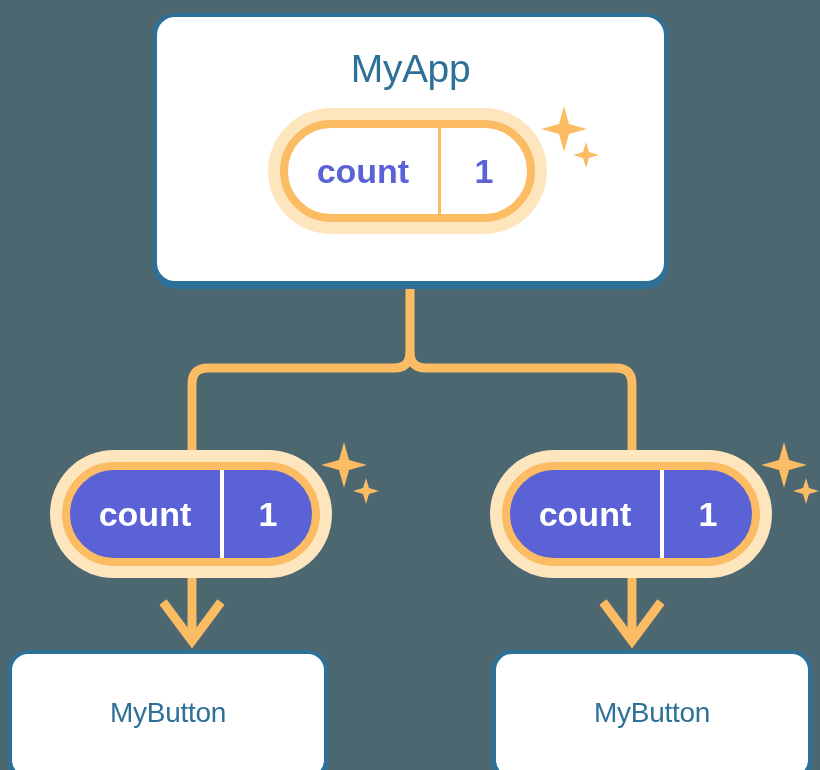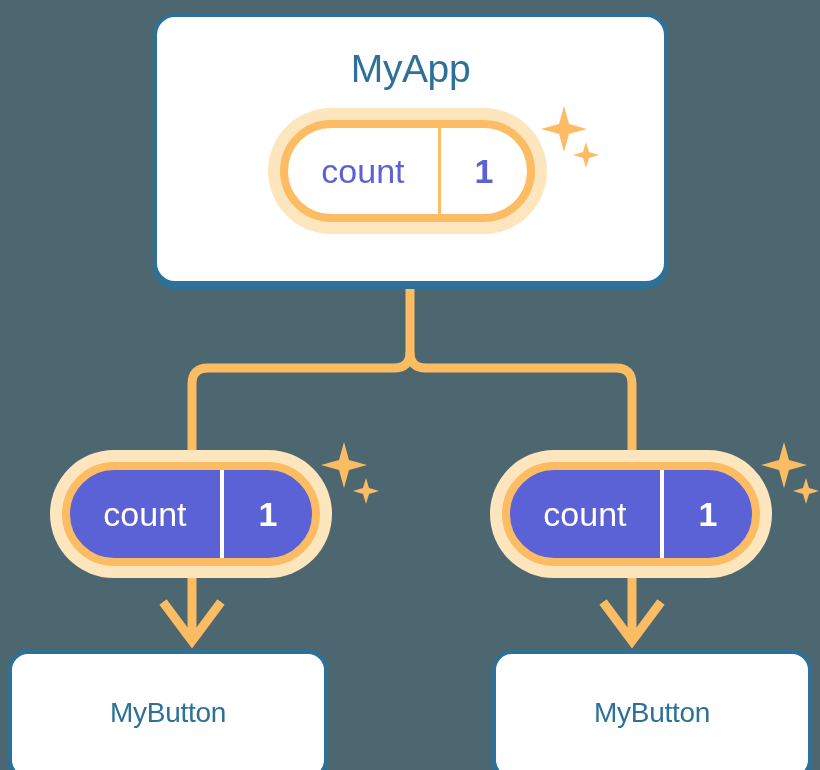--- a/index.html
+++ b/index.html
@@ -84,21 +84,21 @@
     z-index: 1;
   }
   .pill-key, .pill-val {
     display: flex;
     align-items: center;
     justify-content: center;
     font-size: 34px;
     line-height: 1;
     box-sizing: border-box;
   }
-  .pill-key { font-weight: 400; }
+  .pill-key { font-weight: 700; }
   .pill-val { font-weight: 700; }
 
   
   .pill.light {
     background: #ffffff;
   }
   .pill.light .pill-key,
   .pill.light .pill-val {
     color: #5b62d6;
   }

